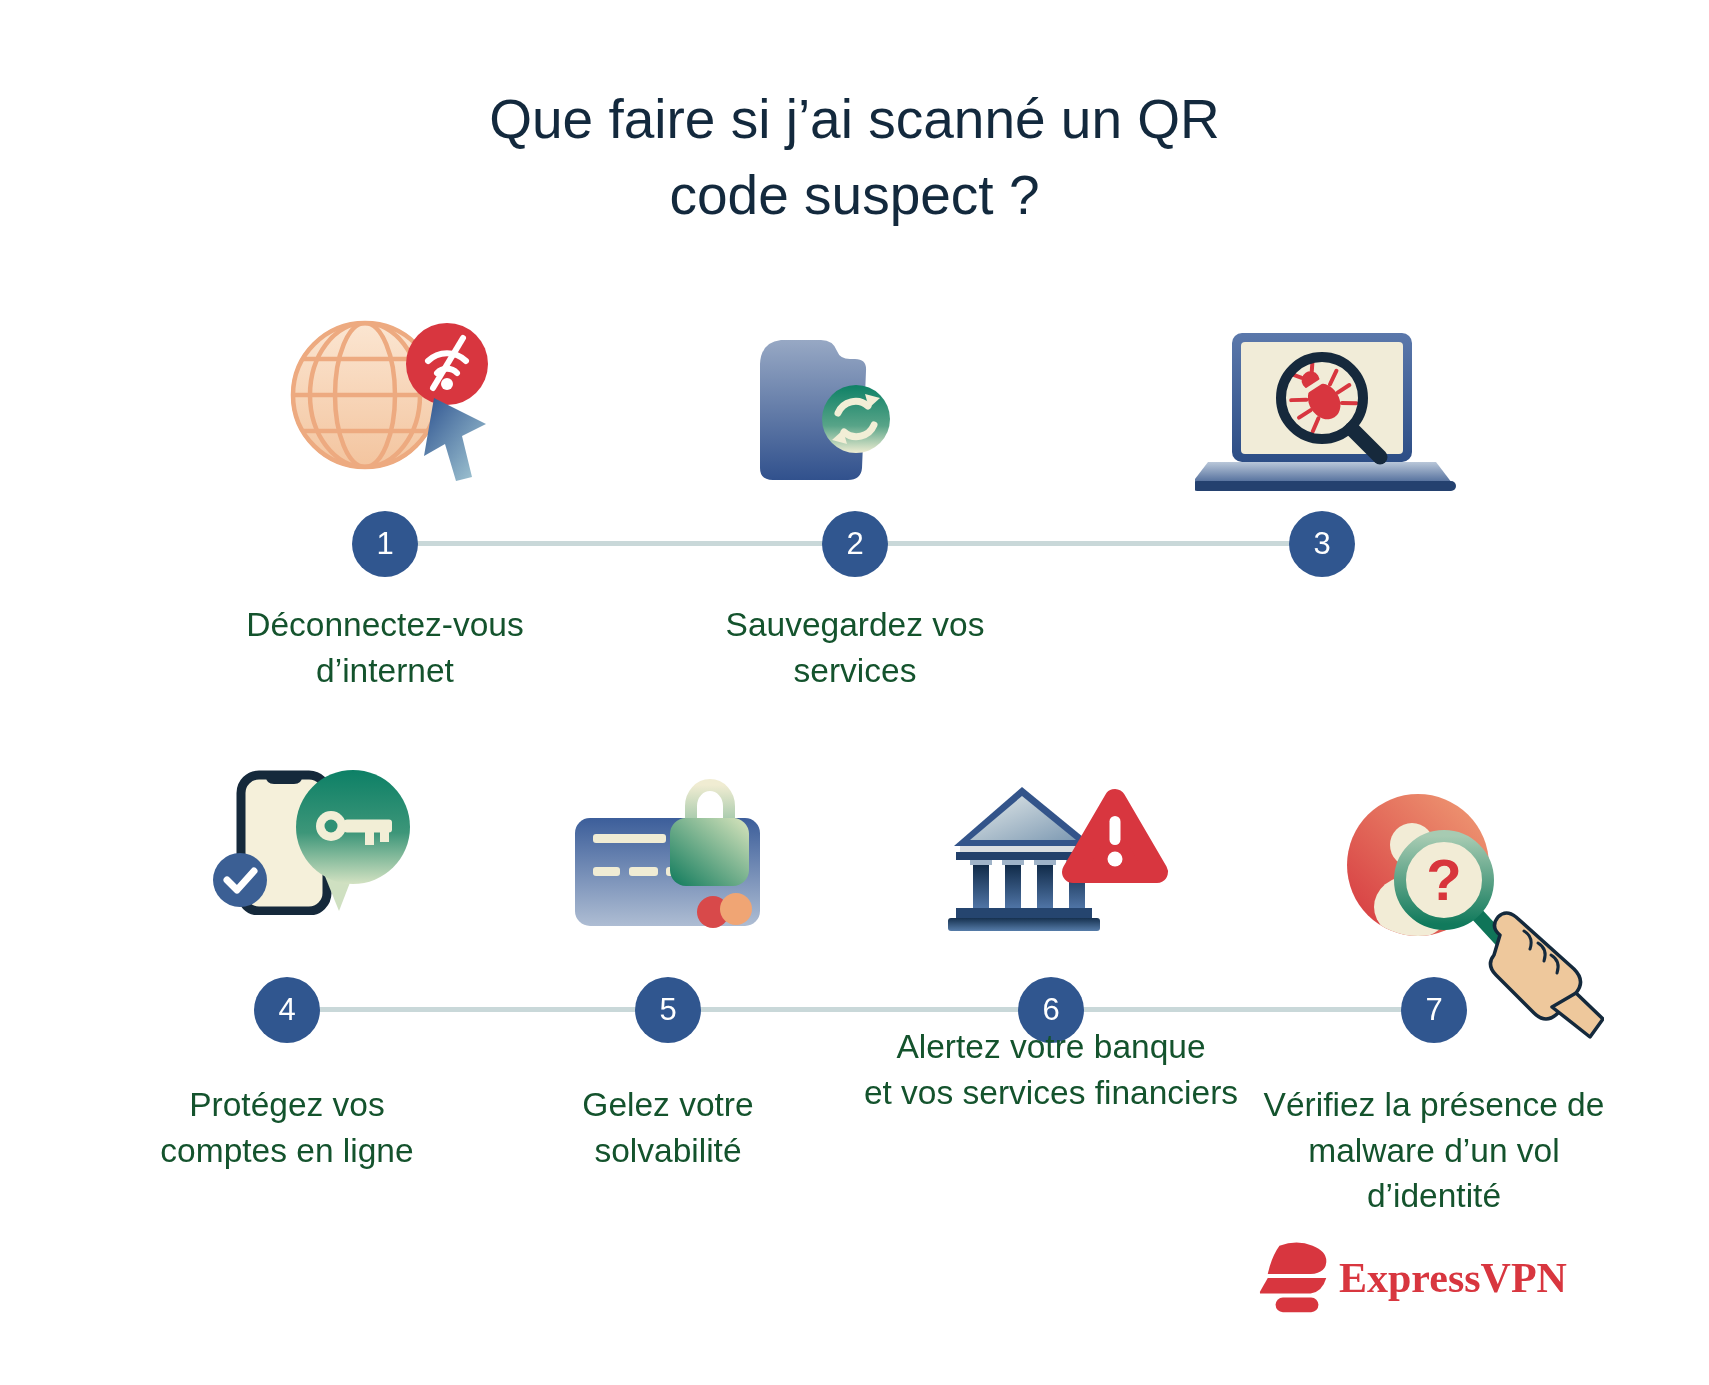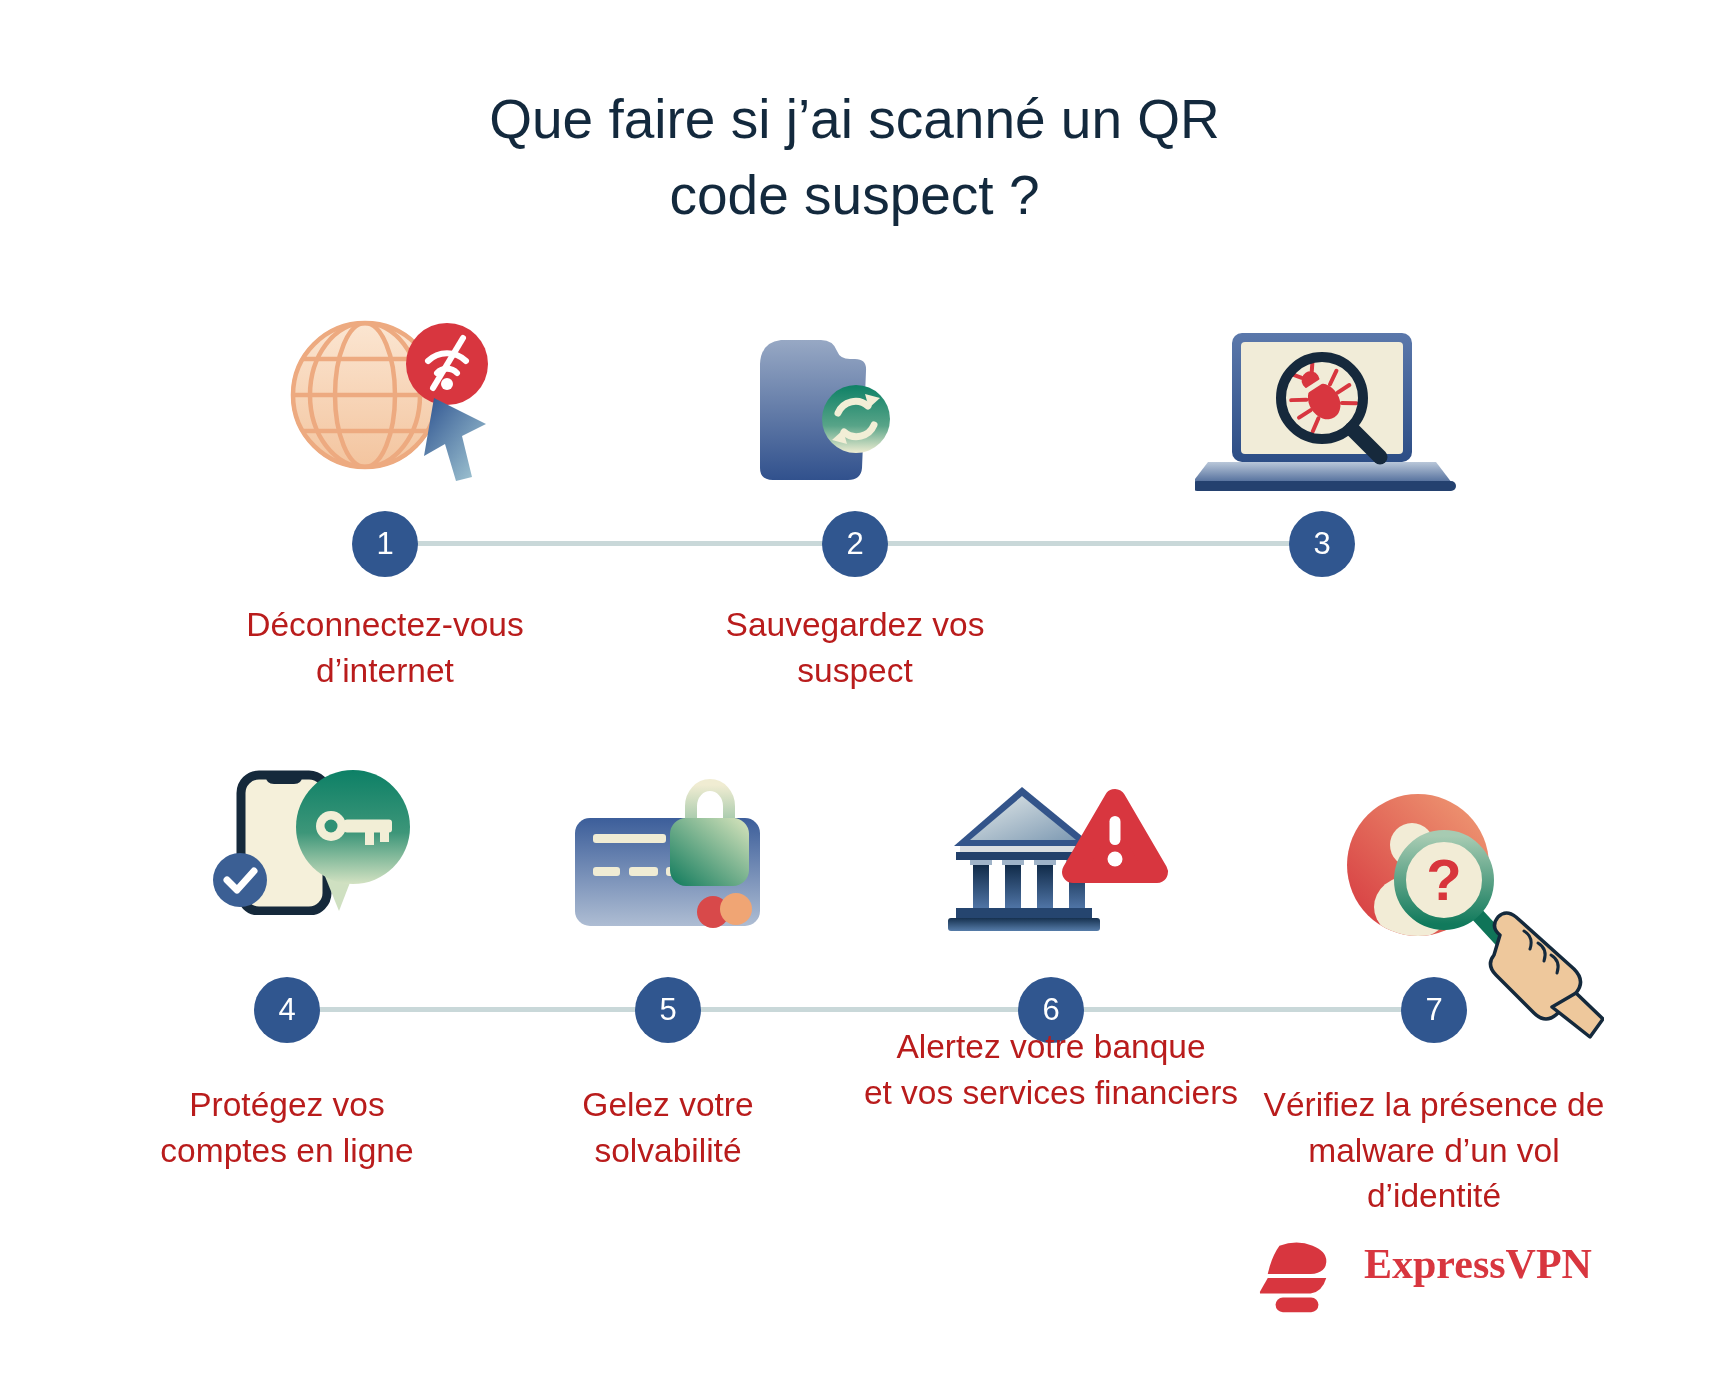--- a/index.html
+++ b/index.html
@@ -6,42 +6,42 @@
   html,body { background:#ffffff; }
   body { font-family:"Liberation Sans", sans-serif; }
   .canvas { position:relative; width:1709px; height:1385px; background:#ffffff; overflow:hidden; color:#13293d;text-decoration:underline; }
   .title { position:absolute; left:0; top:82px; width:100%; text-align:center;
            font-size:55px; line-height:1.38; white-space:pre-line; color:#13293d; }
   .connector { position:absolute; height:5px; background:#c9d8d9; border-radius:3px; z-index:1; }
   .stepnum { position:absolute; width:66px; height:66px; border-radius:50%; background:#30568f;
              color:#ffffff; display:flex; align-items:center; justify-content:center;
              font-size:31px; z-index:2; }
   .steplabel { position:absolute; width:460px; text-align:center; font-size:33.5px;
-               line-height:1.36; white-space:pre-line; color:#b91c1c; z-index:2; }
+               line-height:1.36; white-space:pre-line; color:#14532d; z-index:2; }
   .icon { position:absolute; }
-  .logo { position:absolute; left:1258px; top:1240px; display:flex; align-items:flex-start; gap:28px; }
+  .logo { position:absolute; left:1258px; top:1240px; display:flex; align-items:center; gap:3px; }
   .logo-text { font-family:"Liberation Serif", serif; font-weight:700; font-size:42px; color:#d8363f; }
 </style>
 </head>
 <body>
 
 <div class="canvas">
 
   <div class="title">Que faire si j’ai scanné un QR
 code suspect ?</div>
 
   <div class="connector" style="left:385px; top:541px; width:937px;"></div>
   <div class="stepnum" style="left:352px; top:511px;">1</div>
   <div class="stepnum" style="left:822px; top:511px;">2</div>
   <div class="stepnum" style="left:1289px; top:511px;">3</div>
 
   <div class="steplabel" style="left:155px; top:602px;">Déconnectez-vous
 d’internet</div>
   <div class="steplabel" style="left:625px; top:602px;">Sauvegardez vos
-suspect</div>
+services</div>
 
   <div class="connector" style="left:287px; top:1007px; width:1147px;"></div>
   <div class="stepnum" style="left:254px; top:977px;">4</div>
   <div class="stepnum" style="left:635px; top:977px;">5</div>
   <div class="stepnum" style="left:1018px; top:977px;">6</div>
   <div class="stepnum" style="left:1401px; top:977px;">7</div>
 
   <div class="steplabel" style="left:57px; top:1082px;">Protégez vos
 comptes en ligne</div>
   <div class="steplabel" style="left:438px; top:1082px;">Gelez votre

